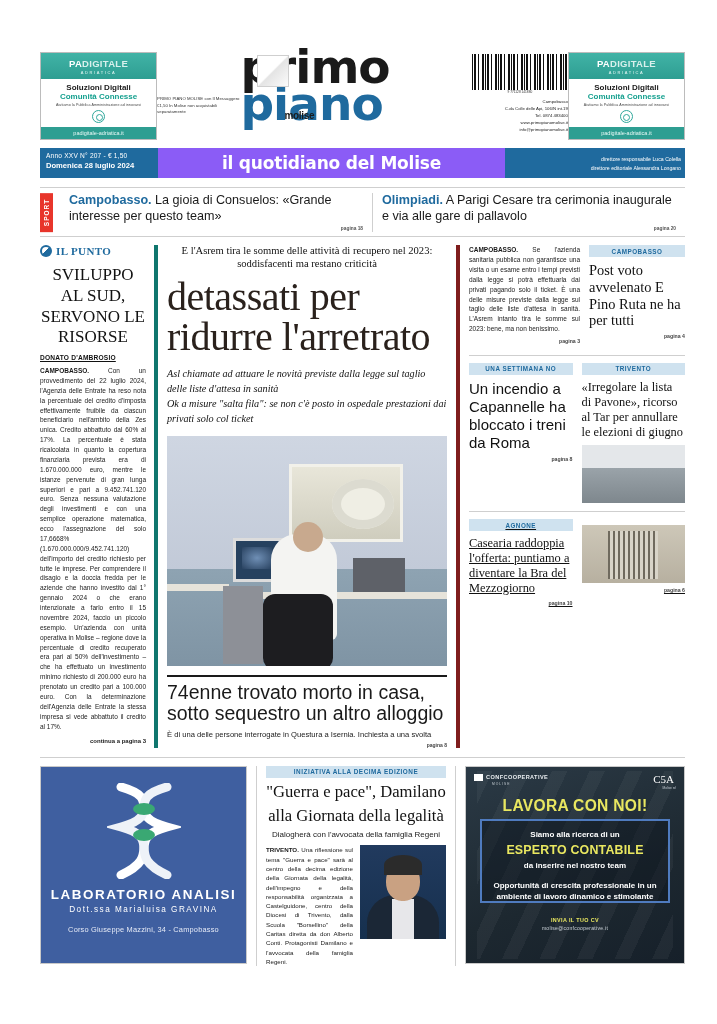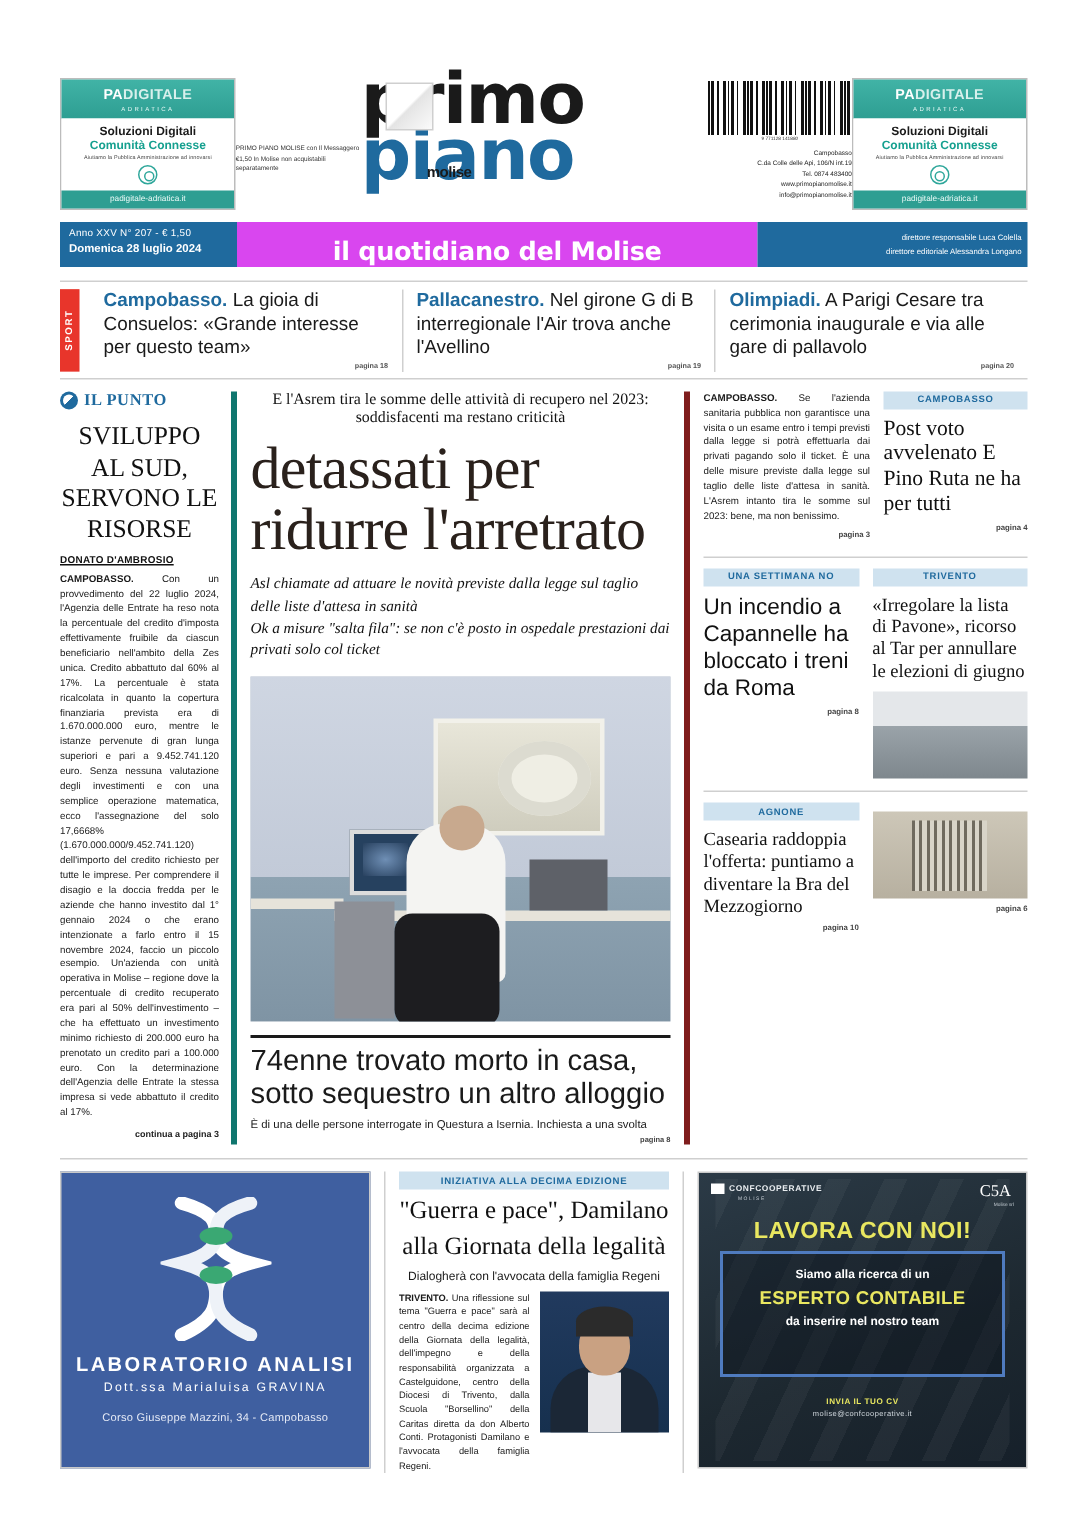--- a/index.html
+++ b/index.html
@@ -36,21 +36,21 @@
   .barcode{height:36px;width:96px;margin-left:auto;
     background-image:repeating-linear-gradient(90deg,#111 0 1px,#fff 1px 2px,#111 2px 4px,#fff 4px 6px,#111 6px 7px,#fff 7px 10px,#111 10px 12px,#fff 12px 13px);}
   .bc-num{font-size:3.2px;color:#333;text-align:center;width:96px;margin-left:auto;}
   .mh-addr{font-size:4.3px;line-height:1.6;color:#222;margin-top:5px;}
 
   
   .band{display:flex;align-items:stretch;height:30px;margin-top:4px;}
   .band-left{width:118px;background:#1f6a9e;color:#fff;padding:4px 6px;box-sizing:border-box;}
   .band-l1{font-size:6.6px;letter-spacing:.2px;}
   .band-l2{font-size:7.6px;font-weight:bold;margin-top:2px;}
-  .band-mid{flex:1;background:#d946ef;display:flex;align-items:flex-end;justify-content:center;}
+  .band-mid{flex:1;background:#8b5cf6;display:flex;align-items:center;justify-content:center;}
   .band-mid span{color:#fff;font-size:17px;font-weight:bold;letter-spacing:-.2px;font-family:"DejaVu Sans",sans-serif;}
   .band-right{width:180px;background:#1f6a9e;color:#fff;font-size:5.2px;line-height:1.75;text-align:right;padding:7px 4px 0 0;box-sizing:border-box;}
 
   
   .sport{display:flex;margin-top:9px;border-top:1px solid #cfcfcf;border-bottom:1px solid #cfcfcf;padding:5px 0 4px;}
   .sport-tag{width:13px;background:#e8352b;color:#fff;font-size:6.5px;font-weight:bold;letter-spacing:1px;
     writing-mode:vertical-rl;transform:rotate(180deg);display:flex;align-items:center;justify-content:center;margin-right:7px;}
   .sp-col{flex:1;padding:0 9px;font-size:12.6px;line-height:1.24;color:#1a1a1a;position:relative;
     font-family:"Liberation Sans",sans-serif;}
   .sp-col+.sp-col{border-left:1px solid #cfcfcf;}
@@ -103,21 +103,21 @@
   .rc-lead{width:118px;font-size:6.5px;line-height:1.52;text-align:justify;color:#1a1a1a;}
   .rc-lead b{font-weight:bold;}
   .rc-pg{font-size:5.2px;font-weight:bold;text-align:right;margin-top:4px;color:#444;}
   .rc-box{width:102px;}
   .tag{background:#cfe2ef;color:#1f6a9e;font-size:6.3px;font-weight:bold;text-align:center;letter-spacing:.5px;padding:2.5px 0;}
   .rc-h{font-family:"Liberation Serif",serif;font-size:14.4px;line-height:1.16;margin-top:5px;color:#111;}
   .rc-h-sans{font-family:"Liberation Sans",sans-serif;font-size:15px;line-height:1.2;margin-top:5px;color:#111;}
   .rc-h-small{font-family:"Liberation Serif",serif;font-size:12.4px;line-height:1.2;margin-top:5px;color:#111;}
   .rc-mid{display:flex;gap:9px;margin-top:9px;padding-top:7px;border-top:1px solid #cfcfcf;}
   .rc-c{flex:1;}
-  .rc-bot{display:flex;gap:9px;margin-top:8px;padding-top:7px;border-top:1px solid #cfcfcf;}
+  .rc-bot{display:flex;gap:9px;margin-top:8px;padding-top:7px;border-top:1px solid #cfcfcf;text-decoration:underline;}
   .mini-photo{height:58px;background:linear-gradient(#cfd3d6,#aeb4b8);margin-top:6px;position:relative;overflow:hidden;}
   .mini-photo.train{background:linear-gradient(#e4e7ea 40%,#9aa3a9 40%,#7e878d 100%);}
   .mini-photo.door{background:linear-gradient(#cdc7b8,#b7b0a0);}
   .mini-photo.door:after{content:"";position:absolute;left:26%;top:10%;width:48%;height:82%;
     background:repeating-linear-gradient(90deg,#6f6a5e 0 2px,#d8d4c8 2px 5px);}
 
   
   .bottom{display:flex;margin-top:9px;border-top:1px solid #cfcfcf;padding-top:8px;}
   .bl{width:216px;padding-right:9px;box-sizing:border-box;}
   .bm{width:200px;padding:0 9px;box-sizing:border-box;border-left:1px solid #cfcfcf;border-right:1px solid #cfcfcf;}
@@ -231,24 +231,20 @@
   </div>
 
   <div class="sport">
     <div class="sport-tag">SPORT</div>
 
     <div class="sp-col">
       <div><b>Campobasso.</b><span> La gioia di Consuelos: «Grande interesse per questo team»</span></div>
       <div class="sp-pg">pagina 18</div>
     </div>
 
-    <div class="sp-col">
-      <div><b>Pallacanestro.</b><span> Nel girone G di B interregionale l'Air trova anche l'Avellino</span></div>
-      <div class="sp-pg">pagina 19</div>
-    </div>
 
     <div class="sp-col">
       <div><b>Olimpiadi.</b><span> A Parigi Cesare tra cerimonia inaugurale e via alle gare di pallavolo</span></div>
       <div class="sp-pg">pagina 20</div>
     </div>
   </div>
 
   <div class="grid">
 
     <div class="col-left">
@@ -381,20 +377,21 @@
               <span>CONFCOOPERATIVE</span>
             </div>
         <div class="job-sub">MOLISE</div>
         <div class="job-c5">C5A</div>
         <div class="job-c5s">Molise  srl</div>
         <div class="job-t">LAVORA CON NOI!</div>
         <div class="job-box">
           <div class="job-l1">Siamo alla ricerca di un</div>
           <div class="job-l2">ESPERTO CONTABILE</div>
           <div class="job-l3">da inserire nel nostro team</div>
+          <div class="job-l4">Opportunità di crescita professionale in un ambiente di lavoro dinamico e stimolante</div>
         </div>
         <div class="job-f1">INVIA IL TUO CV</div>
         <div class="job-f2">molise@confcooperative.it</div>
 
       </div>
     </div>
 
   </div>
 
 </div>

